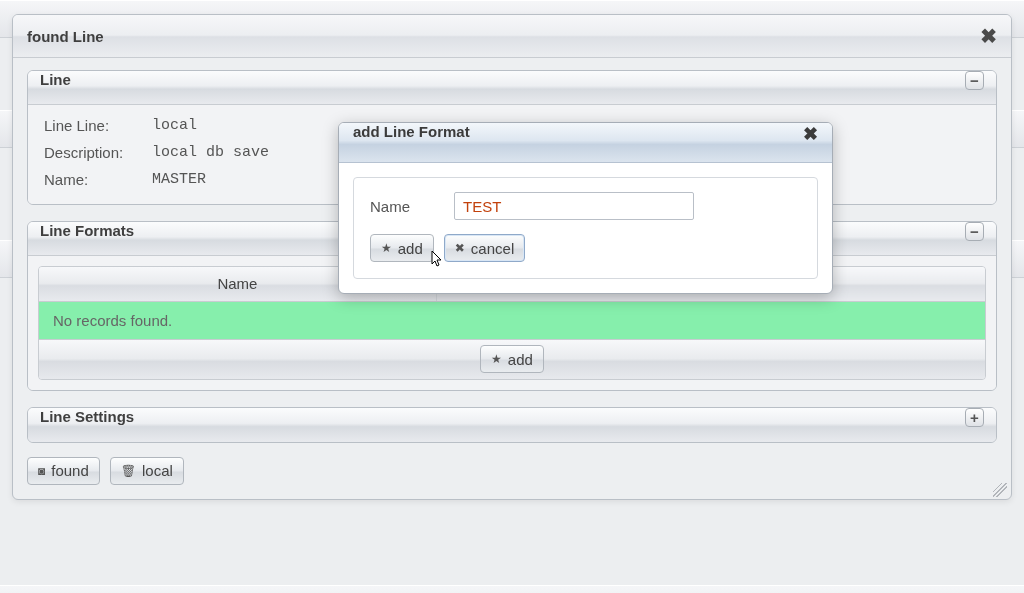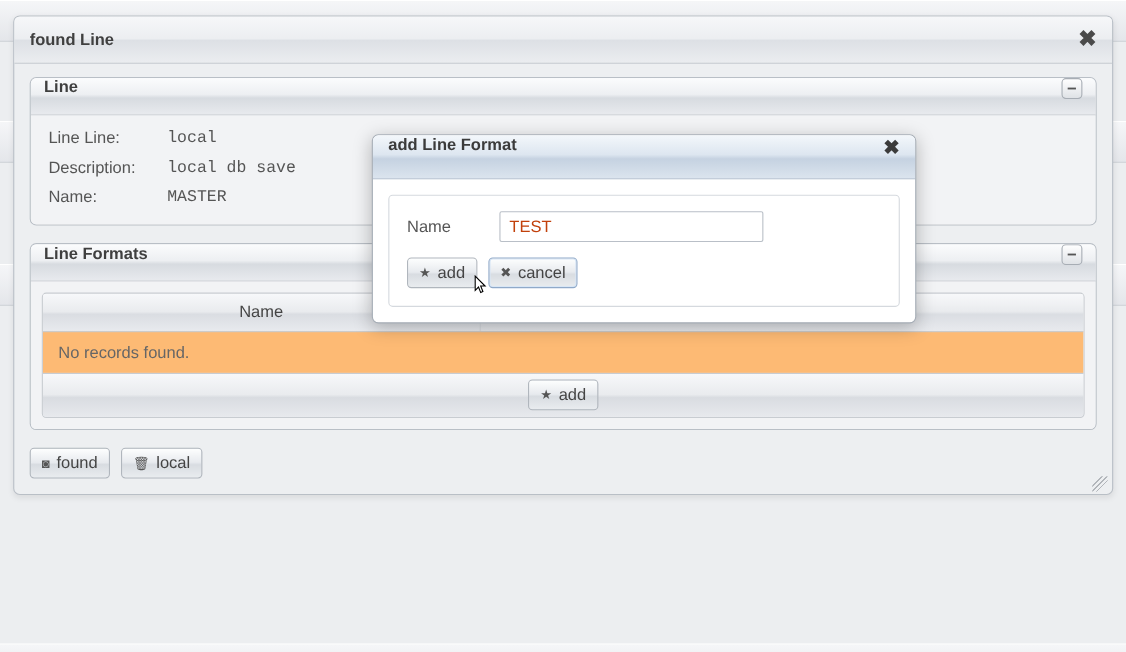--- a/index.html
+++ b/index.html
@@ -69,21 +69,21 @@
 
   .table-wrap { border:1px solid #c8ccd1; border-radius:4px; overflow:hidden; }
   table.data { width:100%; border-collapse:collapse; }
   table.data th {
     height:34px;
     background: linear-gradient(to bottom,#f7f8fa 0%,#e9ebee 48%,#dadde2 55%,#e8eaee 100%);
     border-bottom:1px solid #c8ccd1;
     font-weight:normal; color:#444;
   }
   table.data th + th, table.data td + td { border-left:1px solid #d5d9de; }
-  table.data td.empty { padding:10px 14px; background:#fdba74; color:#666; }
+  table.data td.empty { padding:10px 14px; background:#86efac; color:#666; }
   .table-footer {
     height:40px;
     background: linear-gradient(to bottom,#f7f8fa 0%,#e9ebee 48%,#d9dce1 55%,#e7e9ed 100%);
     border-top:1px solid #c8ccd1;
     display:flex; align-items:center; justify-content:center;
   }
   .btn {
     display:inline-flex; align-items:center; gap:6px;
     height:28px; padding:0 10px;
     background: linear-gradient(to bottom,#fdfefe,#e7eaee 48%,#d8dce1 55%,#e9ecef);
@@ -205,20 +205,26 @@
           <div class="table-footer">
             <button class="btn">
               <span class="icon">★</span>
               <span>add</span>
             </button>
           </div>
         </div>
       </div>
     </div>
 
+    <div class="panel" style="margin-bottom:14px">
+      <div class="panel-header" style="border-bottom:none">
+        <span class="panel-title">Line Settings</span>
+        <span class="panel-toggle">+</span>
+      </div>
+    </div>
 
     <div class="action-row">
       <button class="btn">
         <span class="icon">◙</span>
         <span>found</span>
       </button>
       <button class="btn">
         <span class="icon">🗑</span>
         <span>local</span>
       </button>

